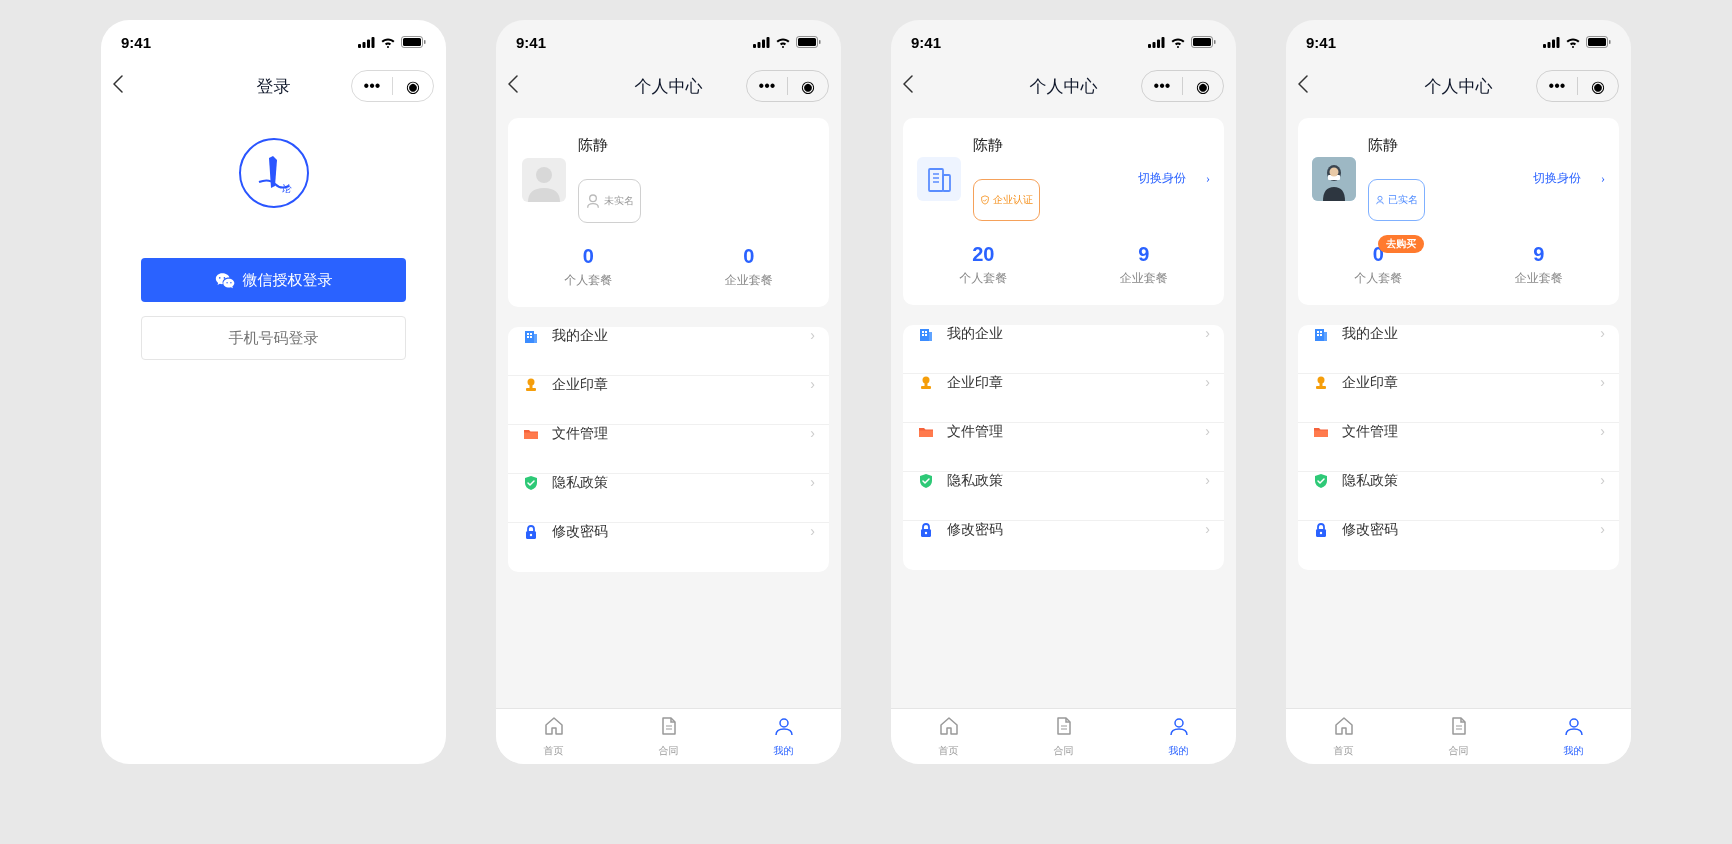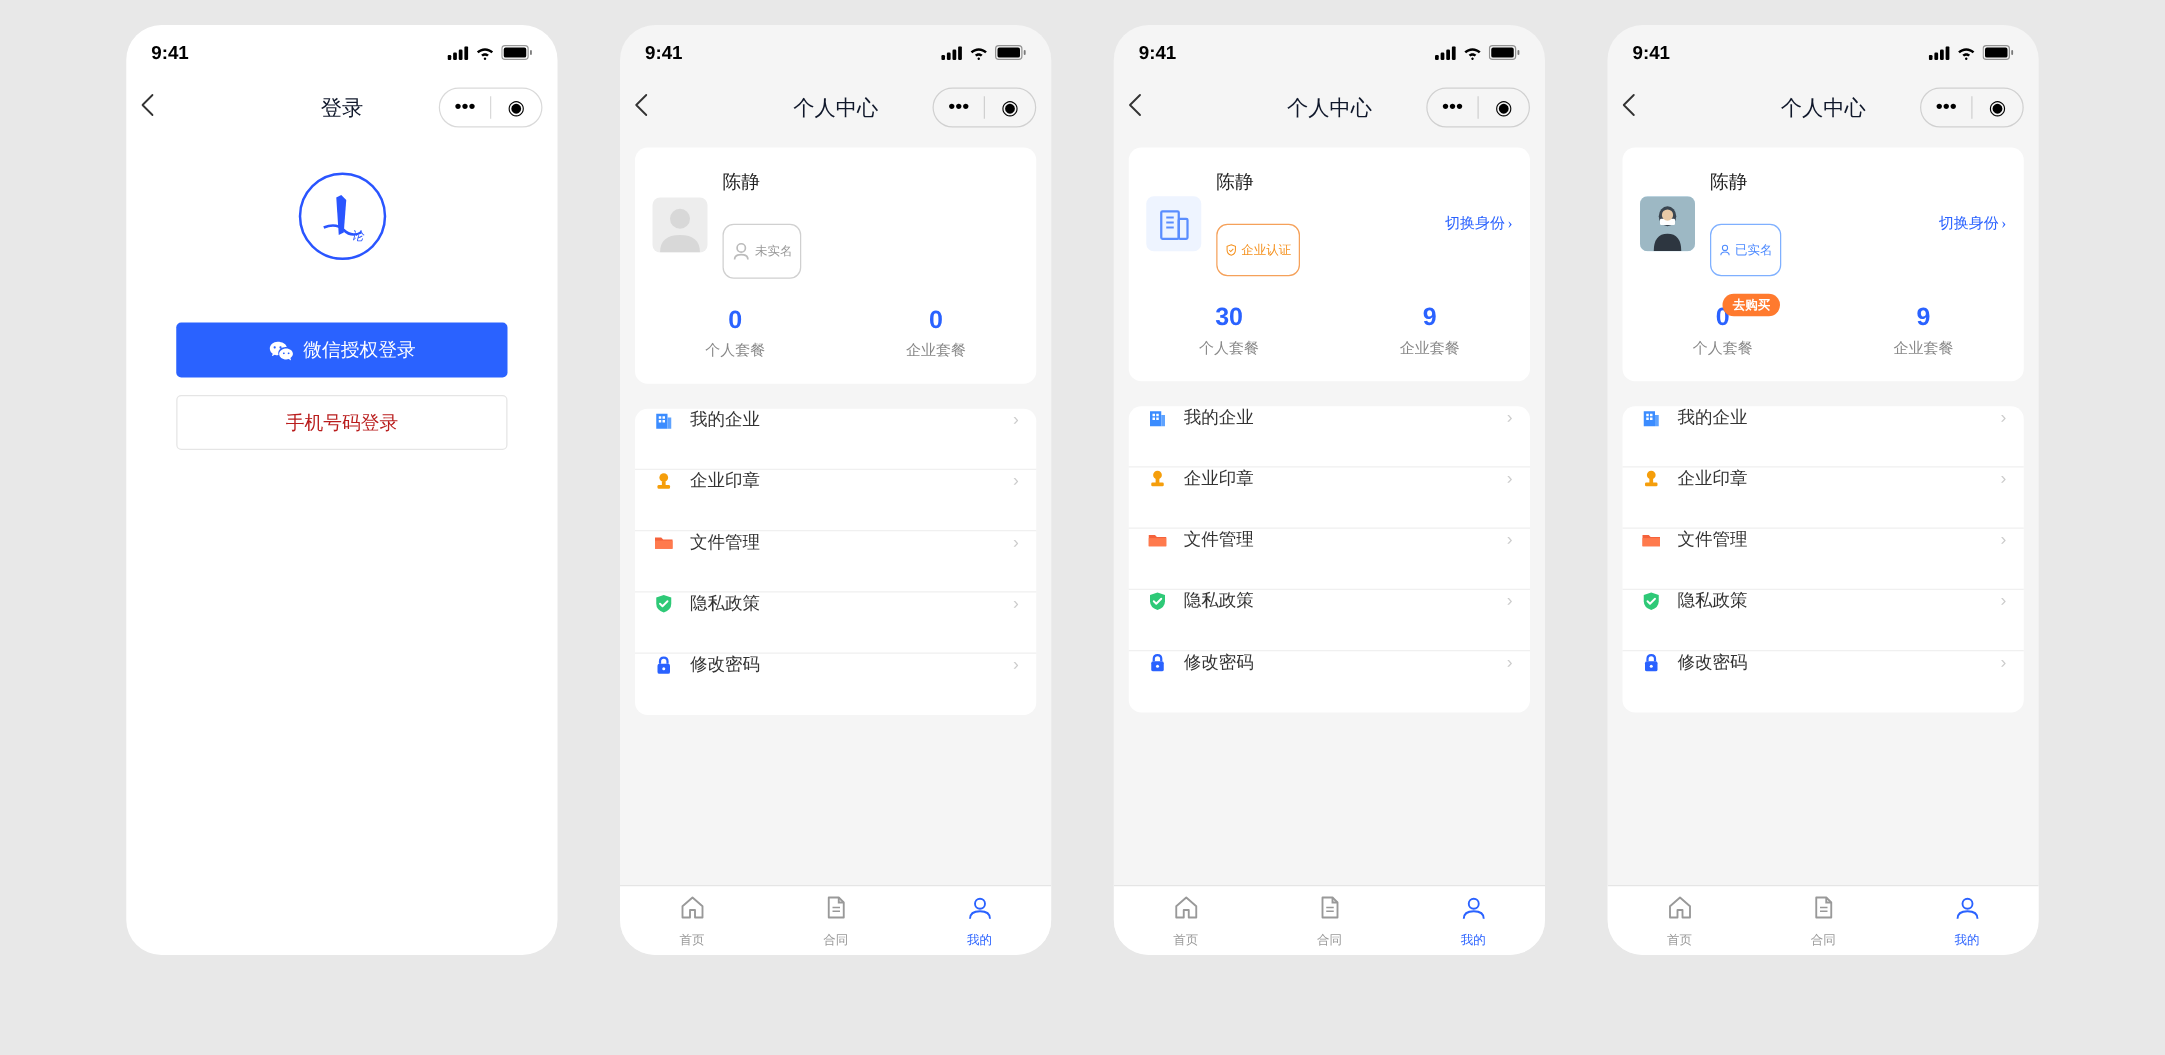--- a/index.html
+++ b/index.html
@@ -104,21 +104,21 @@
       border-radius: 4px;
       font-size: 15px;
       margin-bottom: 14px;
       display: flex;
       align-items: center;
       justify-content: center;
       gap: 8px;
     }
     .btn-secondary {
       background: #fff;
-      color: #b91c1c;
+      color: #737373;
       border: 1px solid #e5e5e5;
       height: 44px;
       width: 100%;
       border-radius: 4px;
       font-size: 15px;
     }
     .login-agree {
       text-align: center;
       font-size: 12px;
       color: #666;
@@ -164,21 +164,21 @@
       border-radius: 9px;
     }
     .profile-badge.gray { border: 0.5px solid #d0d0d0; color: #999; }
     .profile-badge.orange { border: 0.5px solid #f5a15a; color: #f5911e; }
     .profile-badge.blue { border: 0.5px solid #7fb0ff; color: #4d8aff; }
     .switch-link {
       font-size: 12px;
       color: #2a62ff;
       display: flex;
       align-items: center;
-      gap: 2px;
+      gap: 20px;
       font-family: Liberation Serif, serif;
     }
     
     .stats {
       display: flex;
       padding: 10px 0 18px;
     }
     .stat {
       flex: 1;
       text-align: center;
@@ -517,21 +517,21 @@
           <span>企业认证</span>
         </span>
       </div>
       <span class="switch-link">
         <span>切换身份</span>
         <span>›</span>
       </span>
     </div>
     <div class="stats">
       <div class="stat">
-        <div class="stat-num">30</div>
+        <div class="stat-num">20</div>
         <div class="stat-label">个人套餐</div>
       </div>
       <div class="stat">
         <div class="stat-num">9</div>
         <div class="stat-label">企业套餐</div>
       </div>
     </div>
   </div>
 
   <div class="card menu-list">

